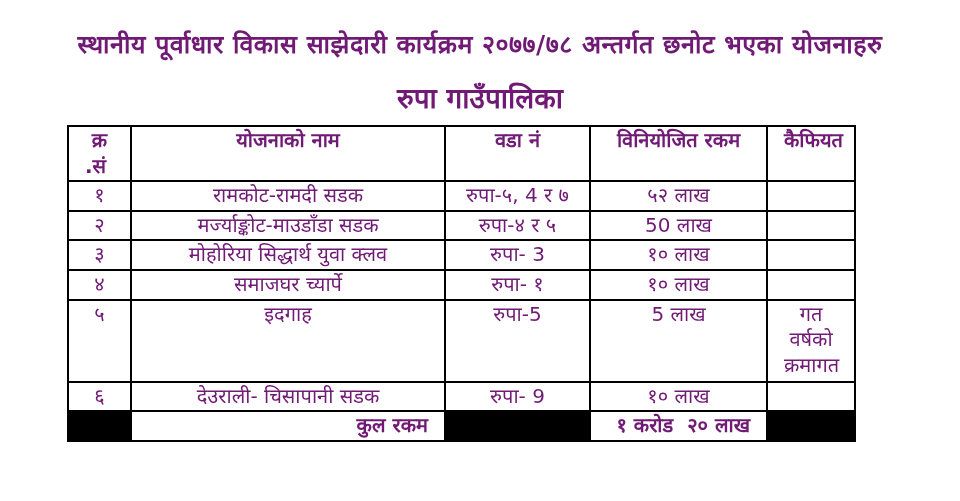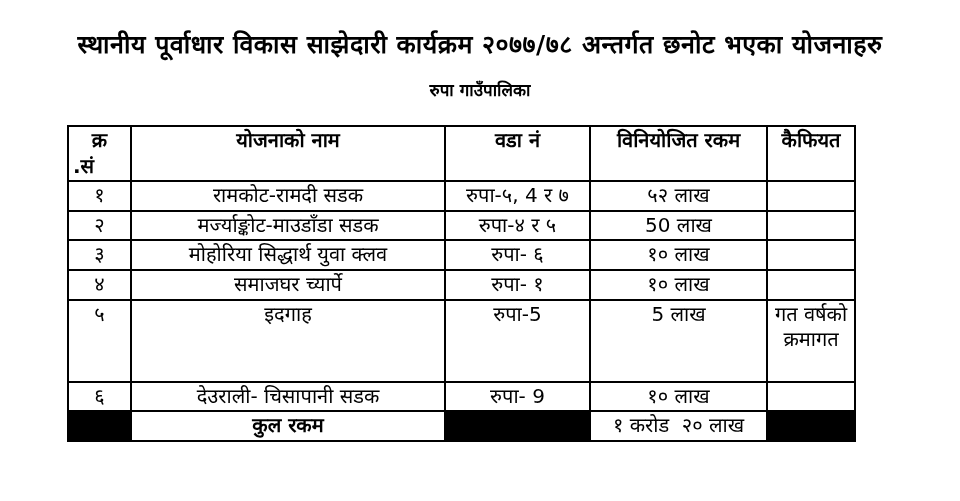--- a/index.html
+++ b/index.html
@@ -5,57 +5,57 @@
   html, body {
     margin: 0;
     padding: 0;
     background: #ffffff;
   }
   .page {
     position: relative;
     width: 960px;
     height: 501px;
     background: #ffffff;
-    color: #000000;
+    color: #701a75;
     font-family: "DejaVu Sans", sans-serif;
     overflow: hidden;
   }
   .doc-title {
     position: absolute;
     top: 26px;
     left: 0;
     width: 100%;
     text-align: center;
     font-size: 25px;
     font-weight: bold;
     letter-spacing: 0.5px;
     margin: 0;
   }
   .doc-subtitle {
     position: absolute;
     top: 78px;
     left: 0;
     width: 100%;
     text-align: center;
-    font-size: 17px;
+    font-size: 28px;
     font-weight: bold;
     margin: 0;
   }
   table.projects {
     position: absolute;
     top: 125px;
     left: 67px;
     border-collapse: collapse;
     table-layout: fixed;
     width: 788px;
   }
   table.projects th,
   table.projects td {
     border: 2px solid #000000;
-    padding: 1px 4px;
+    padding: 1px 16px;
     vertical-align: top;
     font-size: 20px;
     line-height: 1.28;
     overflow: hidden;
   }
   table.projects th {
     font-weight: bold;
     text-align: center;
   }
   .col-sn     { width: 63px; }
@@ -71,26 +71,26 @@
 
   td.cell-sn, td.cell-name, td.cell-ward, td.cell-amount { text-align: center; }
   td.cell-remark { text-align: center; padding-left: 6px; }
 
   th .sn-line1 { display: block; text-align: center; }
   th .sn-line2 { display: block; text-align: left; }
 
   td.cell-filled { background: #000000; padding: 0; }
 
   td.cell-total-label {
-    text-align: center;
+    text-align: right;
     font-weight: bold;
   }
   td.cell-total-amount {
-    text-align: center;
-    font-weight: normal;
+    text-align: right;
+    font-weight: bold;
     padding-left: 9px;
     white-space: pre-wrap;
   }
 </style>
 </head>
 <body>
 
 <div class="page">
 
   <h1 class="doc-title">स्थानीय पूर्वाधार विकास साझेदारी कार्यक्रम २०७७/७८ अन्तर्गत छनोट भएका योजनाहरु</h1>
@@ -129,21 +129,21 @@
       <td class="cell-sn">२</td>
       <td class="cell-name">मर्ज्याङ्कोट-माउडाँडा सडक</td>
       <td class="cell-ward">रुपा-४ र ५</td>
       <td class="cell-amount">50 लाख</td>
       <td class="cell-remark"></td>
     </tr>
 
     <tr class="data-row">
       <td class="cell-sn">३</td>
       <td class="cell-name">मोहोरिया सिद्धार्थ युवा क्लव</td>
-      <td class="cell-ward">रुपा- ६</td>
+      <td class="cell-ward">रुपा- 3</td>
       <td class="cell-amount">१० लाख</td>
       <td class="cell-remark"></td>
     </tr>
 
     <tr class="data-row">
       <td class="cell-sn">४</td>
       <td class="cell-name">समाजघर च्यार्पे</td>
       <td class="cell-ward">रुपा- १</td>
       <td class="cell-amount">१० लाख</td>
       <td class="cell-remark"></td>

